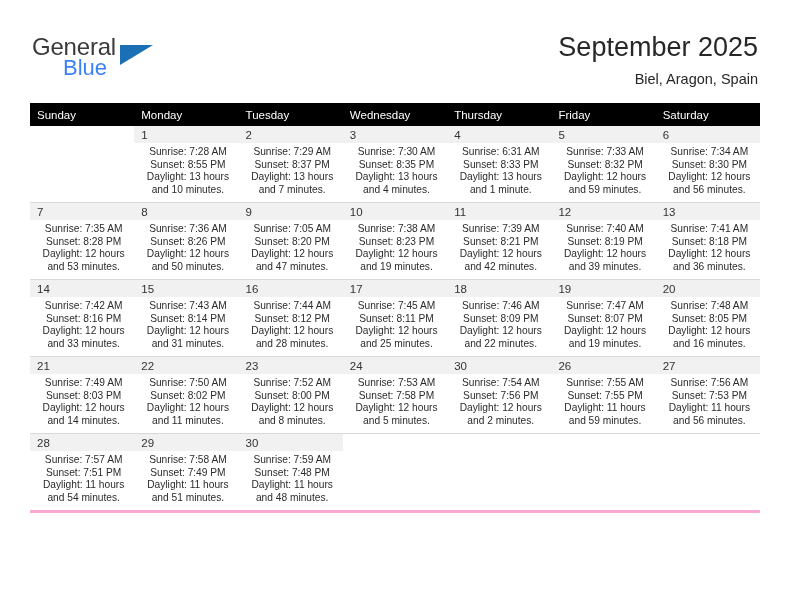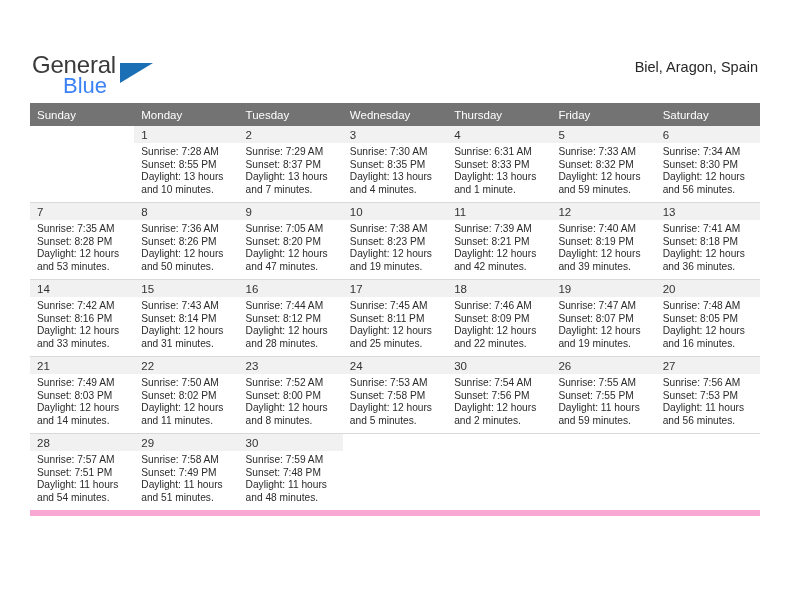--- a/index.html
+++ b/index.html
@@ -18,21 +18,21 @@
     position: relative;
     width: 792px;
     height: 612px;
     box-sizing: border-box;
   }
 
   
   .header {
     position: absolute;
     left: 0;
-    top: 18px;
+    top: 0;
     width: 792px;
     height: 103px;
   }
   .logo {
     position: absolute;
     left: 32px;
     top: 33px;
     width: 180px;
     height: 52px;
   }
@@ -86,21 +86,21 @@
   
   .calendar {
     position: absolute;
     left: 30px;
     top: 103px;
     width: 730px;
     border-collapse: collapse;
     table-layout: fixed;
   }
   .calendar th {
-    background: #737373;
+    background: #000000;
     color: #ffffff;
     font-size: 11.5px;
     font-weight: normal;
     text-align: left;
     padding: 5px 0 5px 7px;
     height: 13px;
     border: none;
   }
   .calendar td {
     vertical-align: top;
@@ -122,51 +122,53 @@
     font-size: 11.5px;
     color: #333333;
     box-sizing: border-box;
     line-height: 14px;
   }
   .cell-body {
     padding: 3px 4px 0 7px;
     font-size: 10.2px;
     line-height: 12.6px;
     color: #2b2b2b;
+    text-align: center;
   }
   .cell-body div {
     white-space: nowrap;
   }
   td.empty .daynum-bar {
     background: transparent;
   }
   tr.week-row {
     border-bottom: 1px solid #d8d8d8;
   }
   .calendar tbody tr td {
     border-bottom: 1px solid #d9d9d9;
   }
   .calendar tbody tr:last-child td {
-    border-bottom: 6px solid #f9a8d4;
+    border-bottom: 3px solid #f9a8d4;
   }
 </style>
 </head>
 <body>
 
 <div class="page">
 
   <div class="header">
 
     <div class="logo">
       <span class="logo-general">General</span>
       <span class="logo-triangle"></span>
       <span class="logo-blue">Blue</span>
     </div>
 
     <div class="title-block">
+      <h1 class="cal-title">September 2025</h1>
       <p class="cal-subtitle">Biel, Aragon, Spain</p>
     </div>
 
   </div>
 
   <table class="calendar">
     <thead>
       <tr>
         <th>Sunday</th>
         <th>Monday</th>

